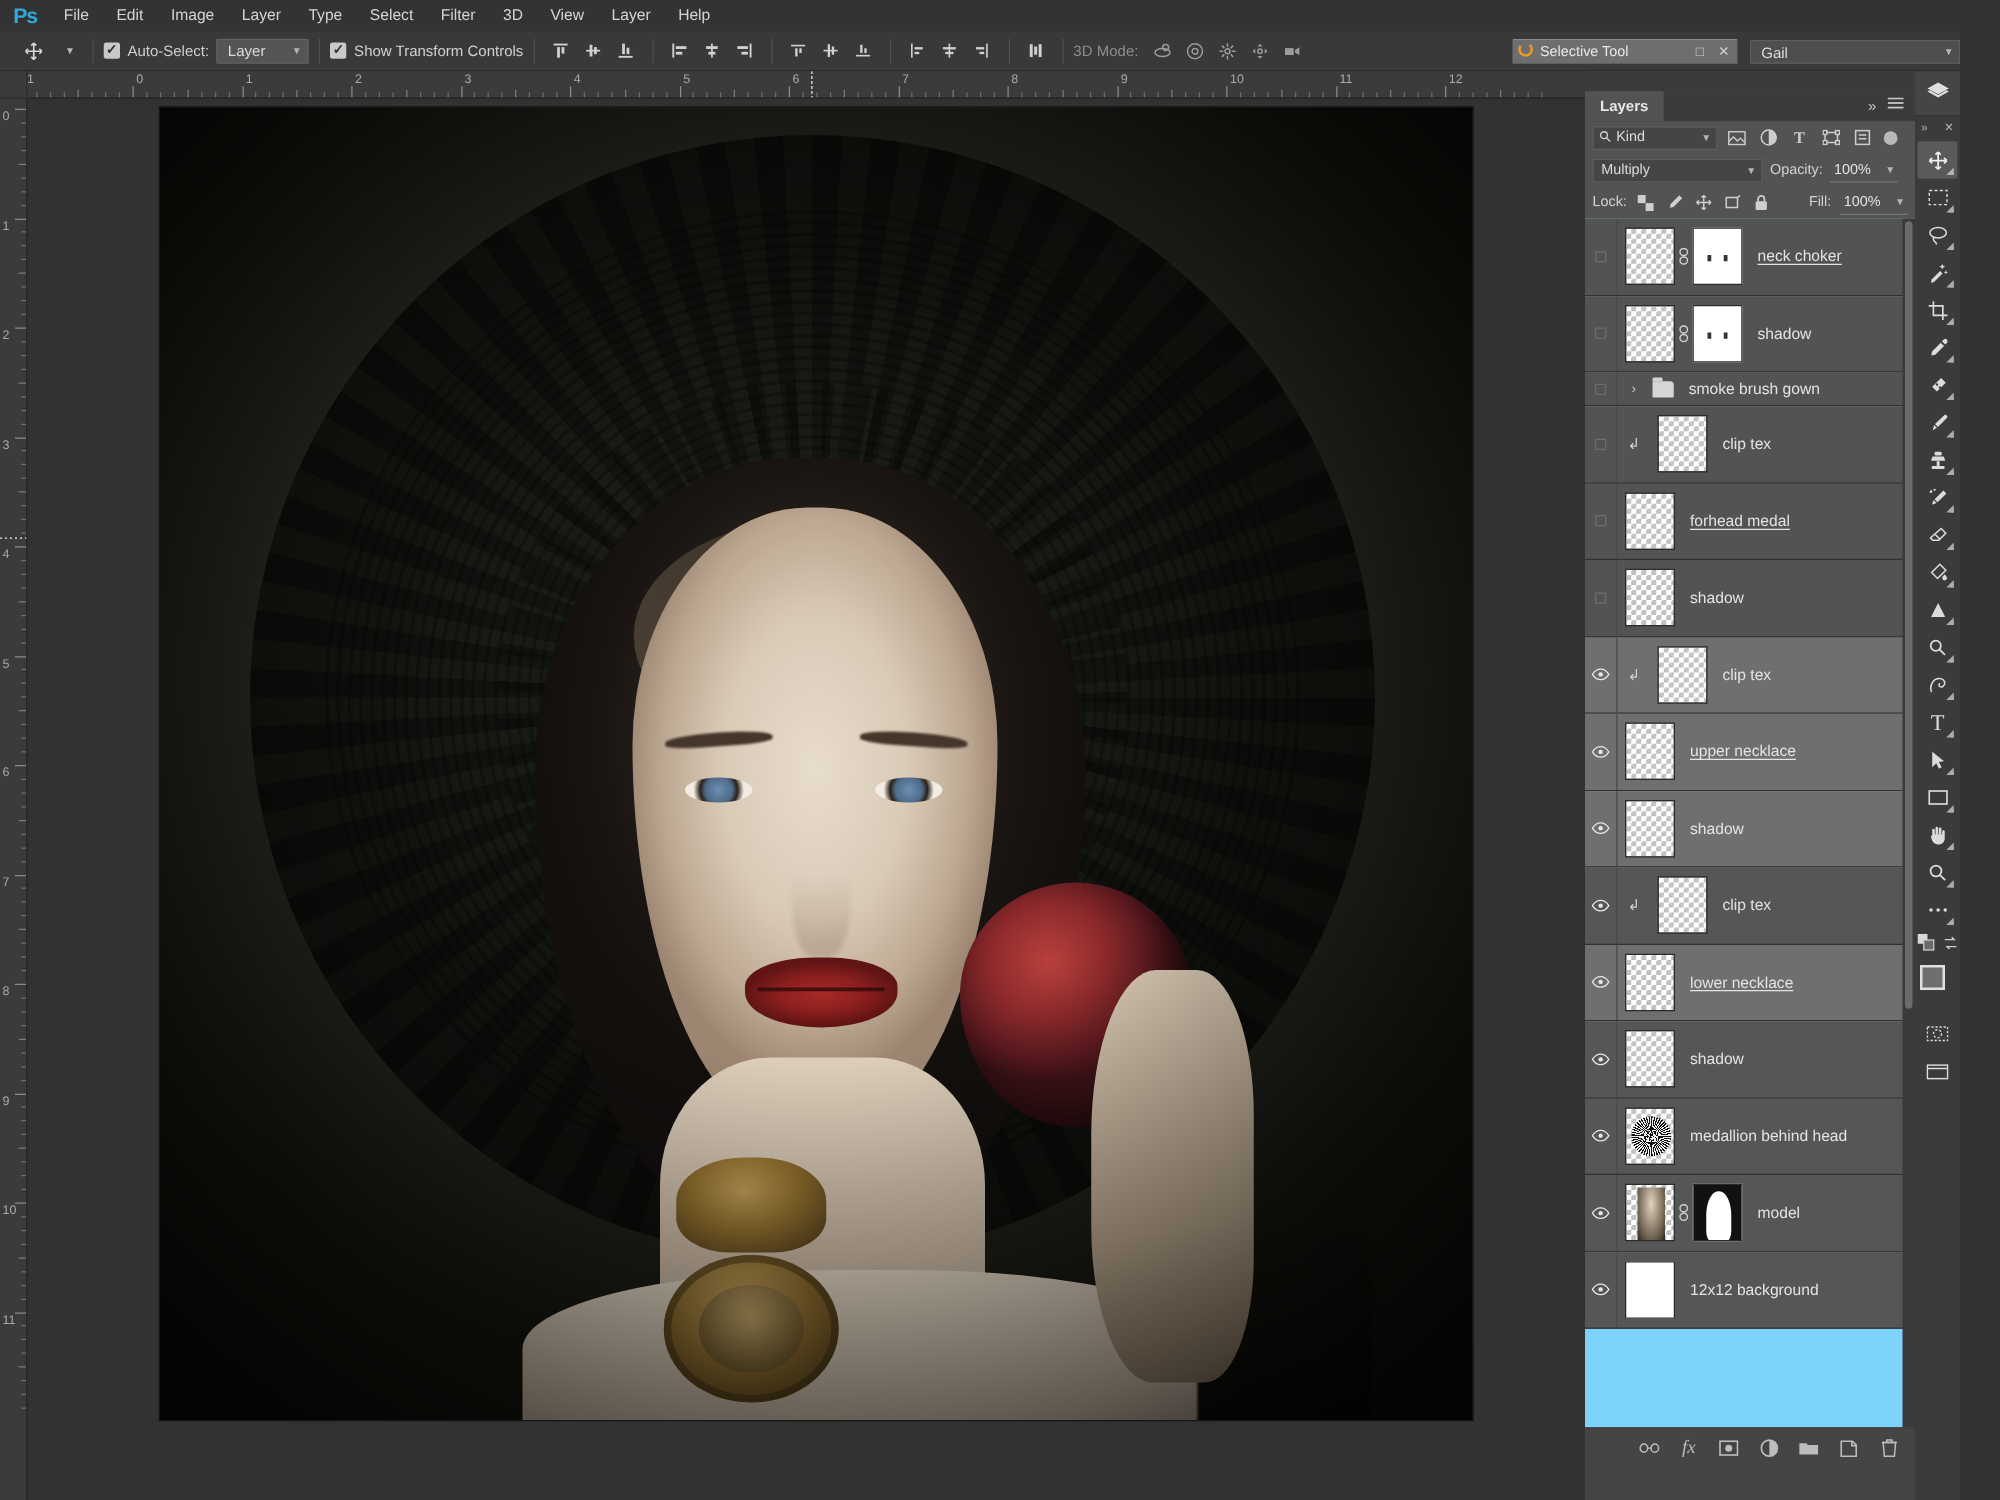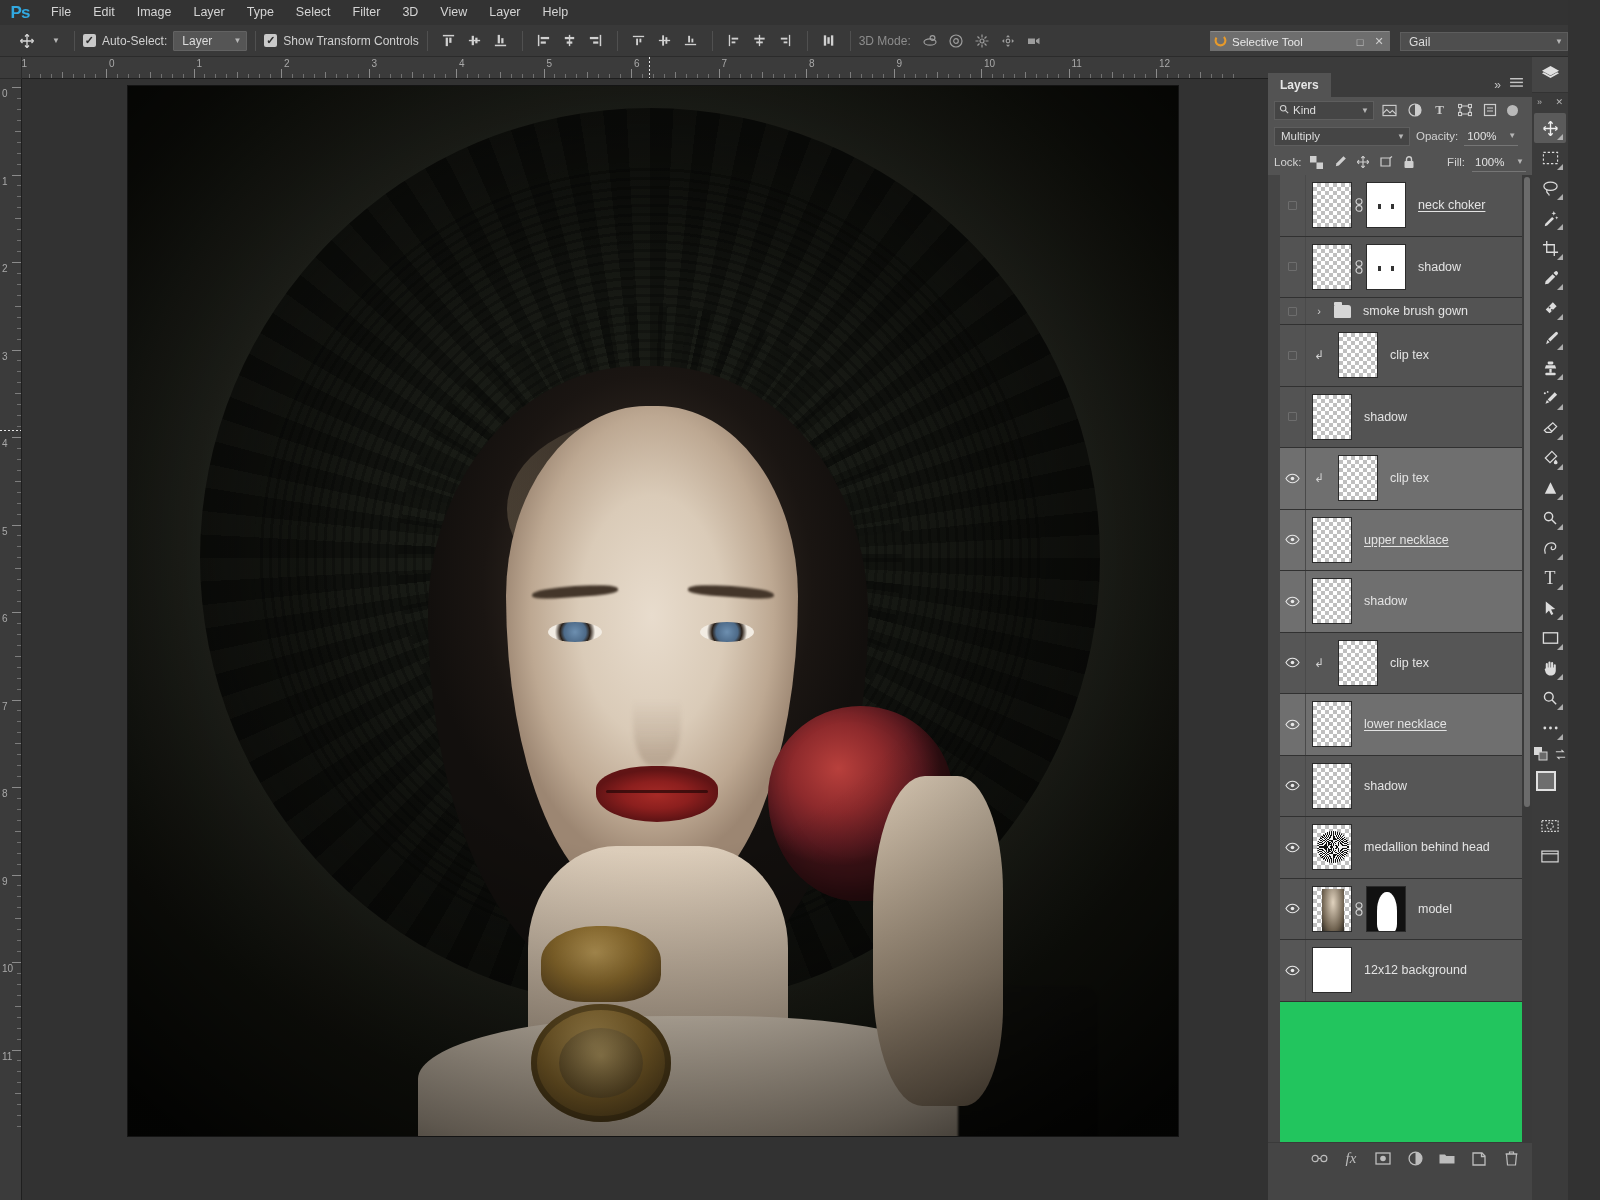--- a/index.html
+++ b/index.html
@@ -260,22 +260,22 @@
     font-size: 11.5px; display:flex; align-items:center; justify-content:space-between;
     border-bottom: 1px solid #767676; padding: 0 2px 0 3px;
   }
   .lock-row {
     position: absolute; left: 0; top: 92px; width: 264px; height: 26px;
     background: #535353; display:flex; align-items:center; padding: 0 6px; gap: 7px;
   }
   .lock-ico { width: 16px; height: 16px; display:flex; align-items:center; justify-content:center; color:#cfcfcf;}
 
   .layers-list {
-    position: absolute; left: 12px; top: 118px; width: 264px; height: 967px;
-    background: #22c55e; overflow: hidden;
+    position: absolute; left: 0; top: 118px; width: 264px; height: 967px;
+    background: #7dd3fc; overflow: hidden;
   }
   .layer-row {
     position: relative; height: 61.5px; display: flex; align-items: center;
     border-bottom: 1px solid #313131; background: #565656;
   }
   .layer-row.group { height: 27px; }
   .layer-row.active { background: #6f6f6f; }
   .layer-row.dim { background: #535353; }
   .eye-cell {
     width: 26px; min-width: 26px; height: 100%;
@@ -959,20 +959,27 @@
           </div>
           <span class="indent clip-arrow">↲</span>
           <div class="thumb"></div>
           <span class="layer-name">clip tex</span>
         </div>
         <div class="layer-row dim">
           <div class="eye-cell">
             <span class="eye-off"></span>
           </div>
           <div class="thumb"></div>
+          <span class="layer-name underline">forhead medal</span>
+        </div>
+        <div class="layer-row dim">
+          <div class="eye-cell">
+            <span class="eye-off"></span>
+          </div>
+          <div class="thumb"></div>
           <span class="layer-name">shadow</span>
         </div>
         <div class="layer-row active">
           <div class="eye-cell">
             <svg class="eye-ico" viewBox="0 0 16 11" fill="none" stroke="#e8e8e8" stroke-width="1.1">
               <path d="M1 5.5C3 2.2 5.4 1 8 1s5 1.2 7 4.5C13 8.8 10.6 10 8 10S3 8.8 1 5.5z"></path>
               <circle cx="8" cy="5.5" r="1.9" fill="#e8e8e8" stroke="none"></circle>
             </svg>
           </div>
           <span class="indent clip-arrow">↲</span>

